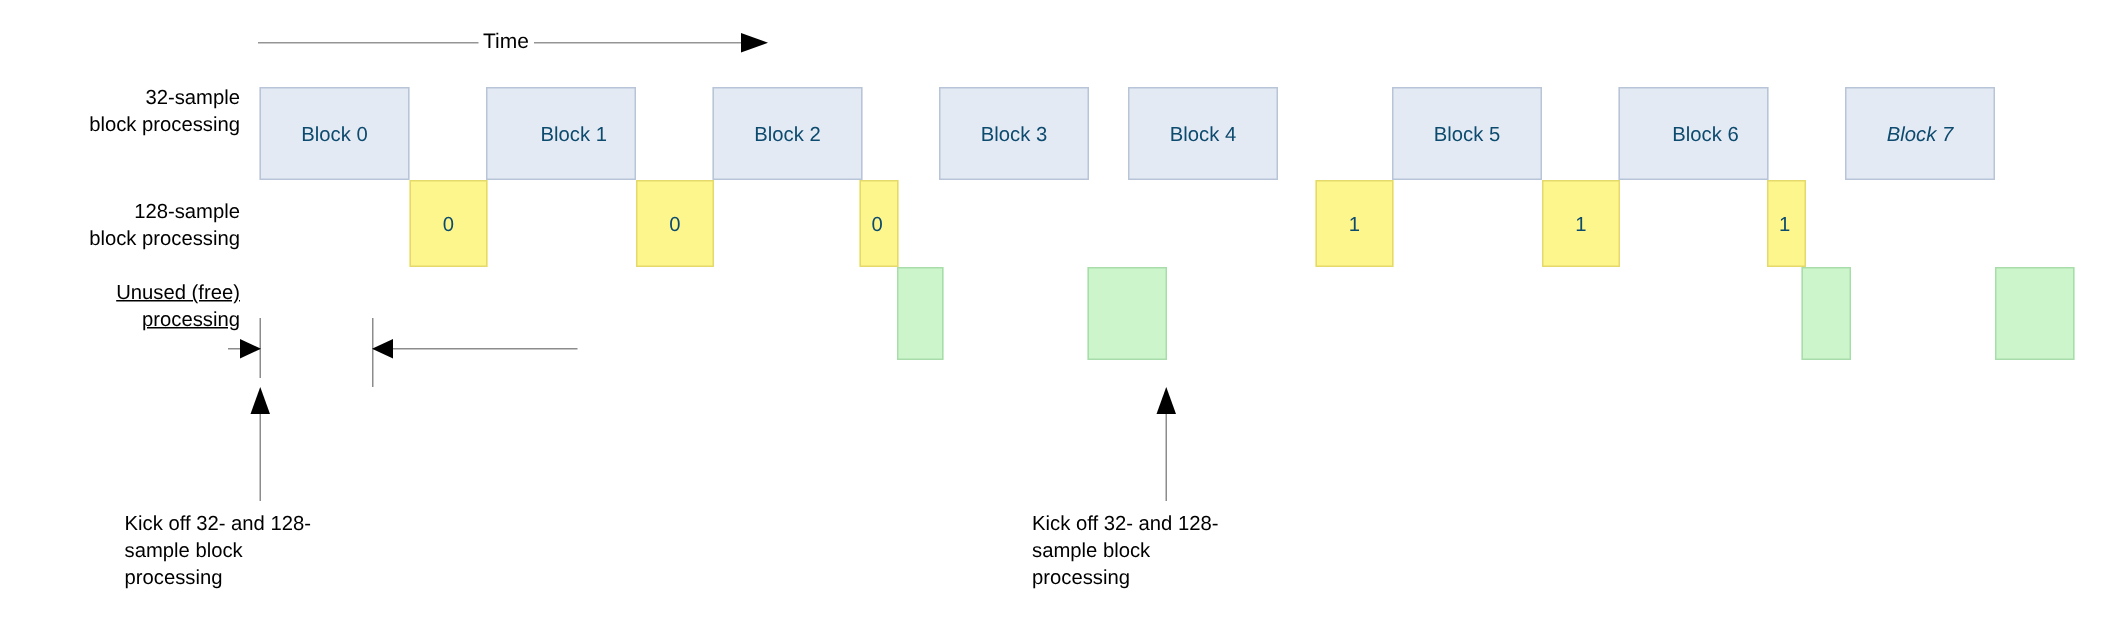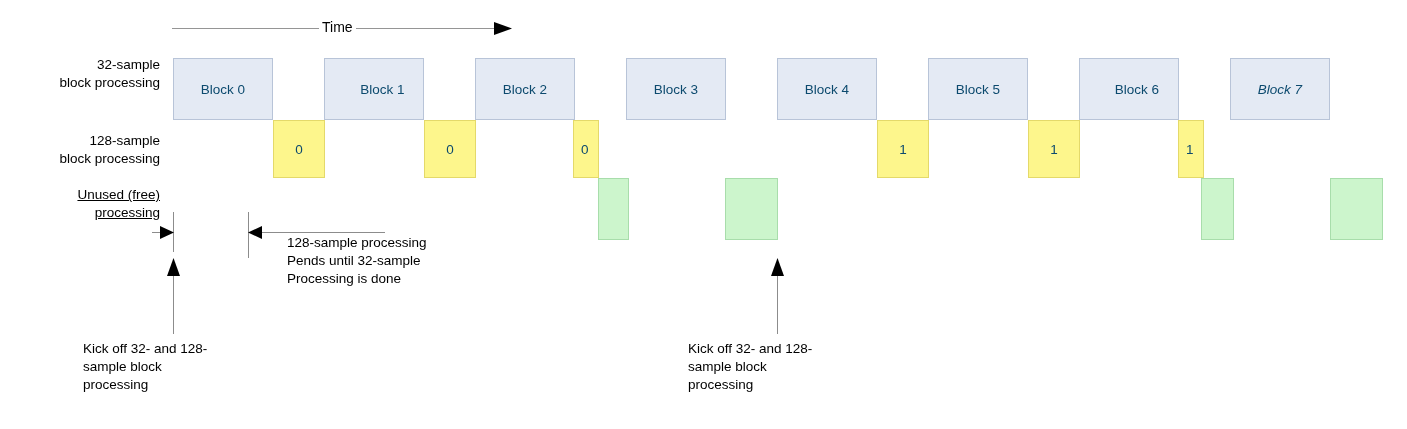--- a/index.html
+++ b/index.html
@@ -65,21 +65,21 @@
   <div class="row-label" style="left:0px;top:132px;width:160px;">128-sample
 block processing</div>
   <div class="row-label" style="left:0px;top:186px;width:160px;text-decoration:underline;">Unused (free)
 processing</div>
 
   <div>
     <div class="box box-blue" style="left:173px;top:58px;width:100px;height:62px;">Block 0</div>
     <div class="box box-blue" style="left:324px;top:58px;width:100px;height:62px;padding-left:17px;">Block 1</div>
     <div class="box box-blue" style="left:475px;top:58px;width:100px;height:62px;">Block 2</div>
     <div class="box box-blue" style="left:626px;top:58px;width:100px;height:62px;">Block 3</div>
-    <div class="box box-blue" style="left:777px;top:58px;width:100px;height:62px;">Block 4</div>
+    <div class="box box-blue" style="left:752px;top:58px;width:100px;height:62px;">Block 4</div>
     <div class="box box-blue" style="left:928px;top:58px;width:100px;height:62px;">Block 5</div>
     <div class="box box-blue" style="left:1079px;top:58px;width:100px;height:62px;padding-left:16px;">Block 6</div>
     <div class="box box-blue" style="left:1230px;top:58px;width:100px;height:62px;font-style:italic;">Block 7</div>
   </div>
 
   <div>
     <div class="box box-yellow" style="left:273px;top:120px;width:52px;height:58px;">0</div>
     <div class="box box-yellow" style="left:424px;top:120px;width:52px;height:58px;">0</div>
     <div class="box box-yellow box-narrow" style="left:573px;top:120px;width:26px;height:58px;">0</div>
     <div class="box box-yellow" style="left:877px;top:120px;width:52px;height:58px;">1</div>
@@ -112,23 +112,20 @@
 
     <polygon points="160,226 174,232.5 160,239" fill="#000000"></polygon>
 
     <polygon points="262,226 248,232.5 262,239" fill="#000000"></polygon>
 
     <polygon points="173.5,258 180,276 167,276" fill="#000000"></polygon>
 
     <polygon points="777.5,258 784,276 771,276" fill="#000000"></polygon>
   </svg>
 
-  <div class="note note-left" style="left:287px;top:234px;width:200px;">128-sample processing
-Pends until 32-sample
-Processing is done</div>
 
   <div class="note note-center" style="left:83px;top:340px;width:180px;">Kick off 32- and 128-
 sample block
 processing</div>
 
   <div class="note note-center" style="left:688px;top:340px;width:180px;">Kick off 32- and 128-
 sample block
 processing</div>
 
 </div>

